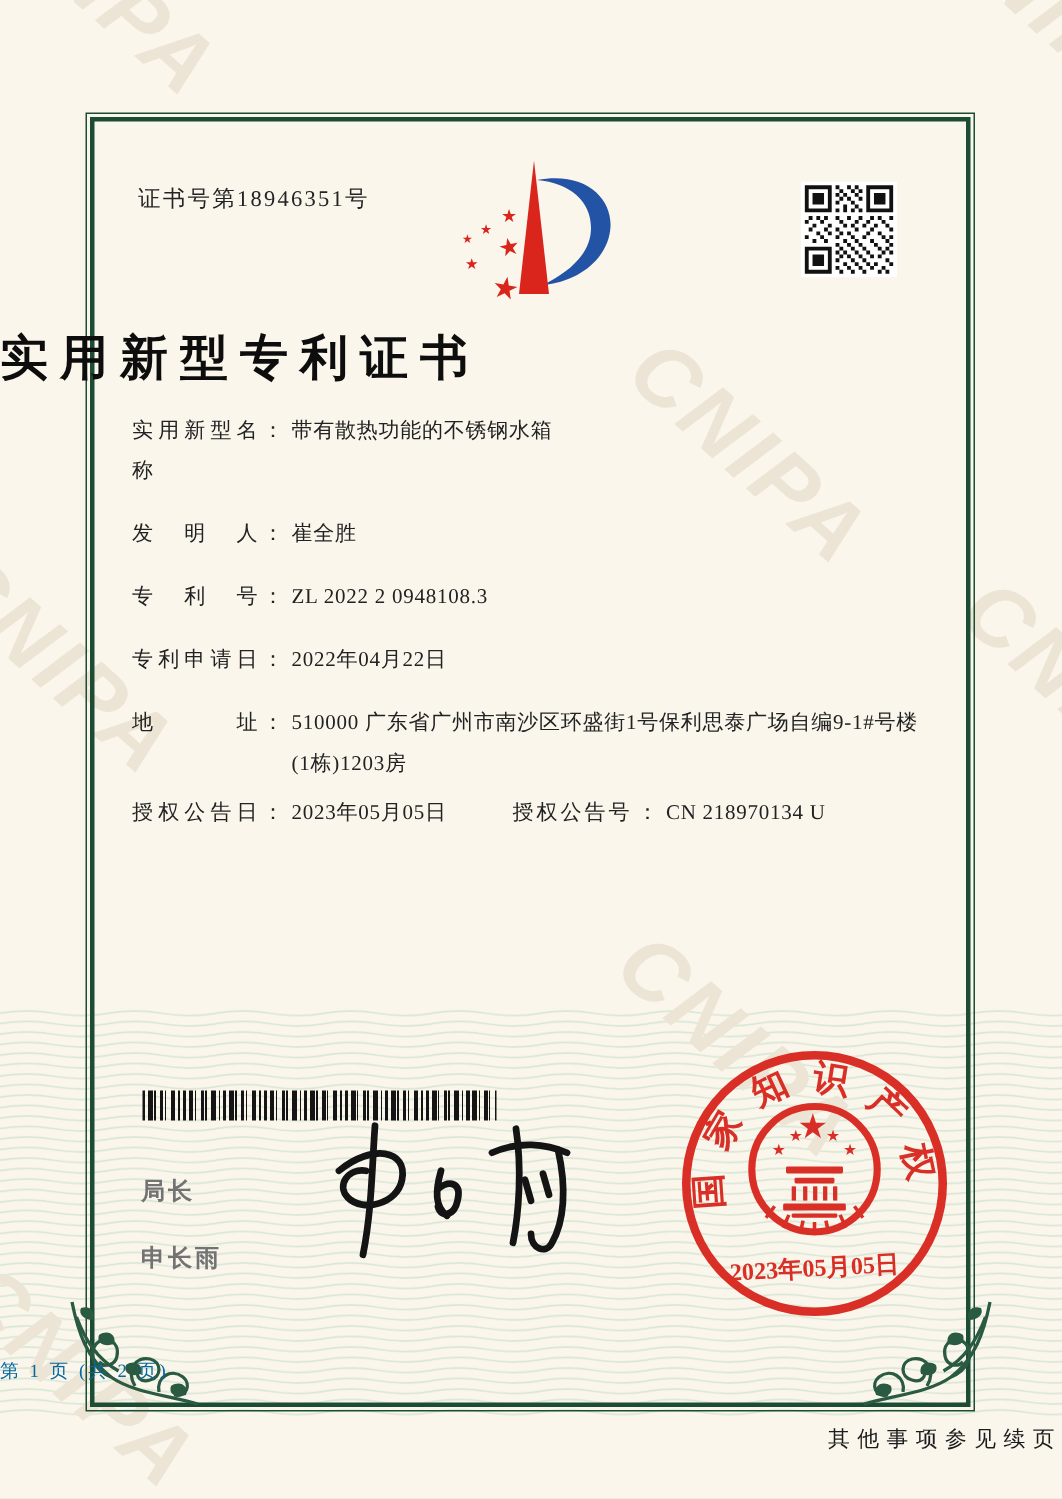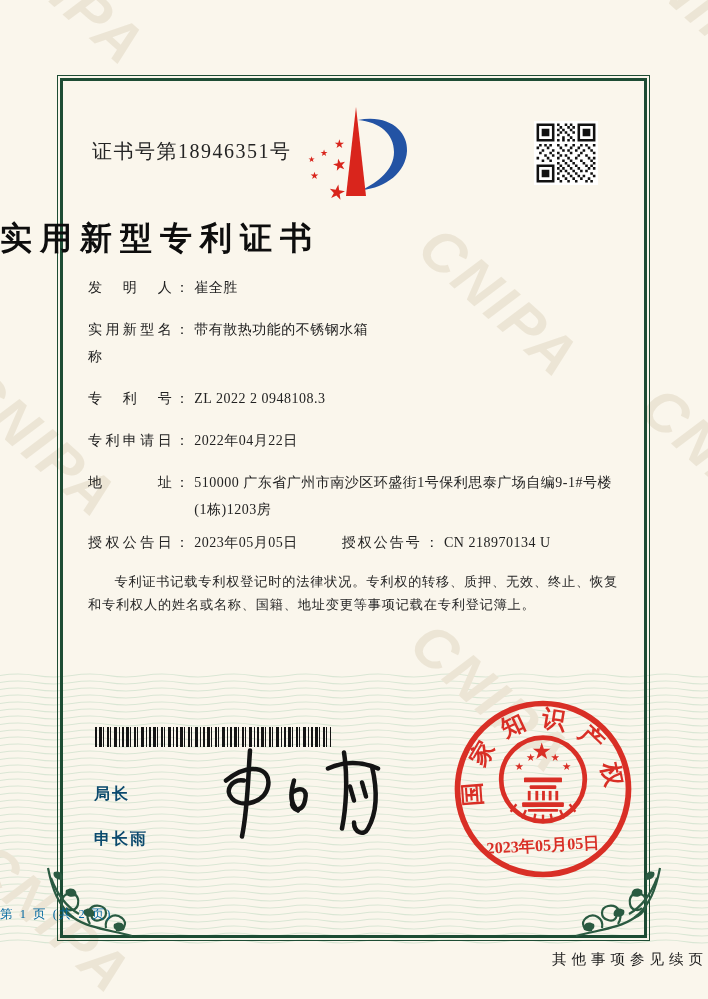--- a/index.html
+++ b/index.html
@@ -22,22 +22,22 @@
   .wm7{left:-44px; top:884px;}
   
   .frame{position:absolute; left:57px; top:75px; width:593px; height:866px;
     border:1.5px solid #1d4c34; z-index:2; box-sizing:border-box;}
   .frame-inner{position:absolute; left:2px; top:2px; right:2px; bottom:2px;
     border:3px solid #1d4c34;}
   .orn{position:absolute; z-index:3;}
   .orn-l{left:44px; top:866px;}
   .orn-r{left:574px; top:866px; transform:scaleX(-1);}
   
-  .cert-no{position:absolute; left:92px; top:138px; z-index:4;
-    font-size:20px; letter-spacing:1.5px; color:#242424;}
+  .cert-no{position:absolute; left:92px; top:123px; z-index:4;
+    font-size:15px; letter-spacing:1.5px; color:#242424;}
   .logo{position:absolute; left:298px; top:104px; z-index:4;}
   .qr{position:absolute; left:534px; top:121px; z-index:4;}
   .title{position:absolute; left:0; top:217px; width:100%; z-index:4;
     text-align:left; font-size:32px; font-weight:700; letter-spacing:8px; color:#0d0d0d;}
   
   .fields{position:absolute; left:88px; top:274px; width:545px; z-index:4; font-size:14px;}
   .row{margin-bottom:15px; line-height:27px; letter-spacing:.3px;}
   .label{display:inline-block; width:84px; text-align:justify; text-align-last:justify; vertical-align:top;}
   .colon{display:inline-block; margin:0 5px 0 3px; vertical-align:top;}
   .value{display:inline-block; vertical-align:top; letter-spacing:.5px;}
@@ -52,21 +52,21 @@
     background:repeating-linear-gradient(90deg,
       #141414 0 2px, rgba(0,0,0,0) 2px 4px,
       #141414 4px 7px, rgba(0,0,0,0) 7px 8px,
       #141414 8px 9px, rgba(0,0,0,0) 9px 12px,
       #141414 12px 14px, rgba(0,0,0,0) 14px 15px,
       #141414 15px 16px, rgba(0,0,0,0) 16px 19px,
       #141414 19px 22px, rgba(0,0,0,0) 22px 24px,
       #141414 24px 25px, rgba(0,0,0,0) 25px 27px);}
   .officer{position:absolute; left:94px; top:784px; z-index:4;
     font-family:Liberation Sans, sans-serif; font-weight:600;
-    font-size:16px; letter-spacing:2px; color:#0c4a6e;}
+    font-size:16px; letter-spacing:2px; color:#737373;}
   .officer .officer-name{margin-top:24px;}
   .signature{position:absolute; left:198px; top:740px; z-index:4;}
   .seal{position:absolute; left:448px; top:694px; z-index:5; opacity:.95;}
   
   .page-info{position:absolute; left:0; top:906px; width:100%; z-index:4;
     text-align:left; font-size:12.5px; letter-spacing:2px; color:#0369a1;}
   .footer-note{position:absolute; left:0; top:950px; width:100%; z-index:4;
     text-align:right; font-size:14.5px; letter-spacing:5px; color:#1c1c1c;}
 </style>
 </head>
@@ -146,42 +146,41 @@
     <path fill="#111" d="M1,1h7v7h-7z M17,1h7v7h-7z M1,17h7v7h-7z"></path>
     <path fill="#fff" d="M2,2h5v5h-5z M18,2h5v5h-5z M2,18h5v5h-5z"></path>
     <path fill="#111" d="M3,3h3v3h-3z M19,3h3v3h-3z M3,19h3v3h-3z"></path>
     <path fill="#111" d="M9,1h1v1h-1z M12,1h1v1h-1z M14,1h1v1h-1z M10,2h1v1h-1z M13,2h1v1h-1z M15,2h1v1h-1z M9,3h1v1h-1z M11,3h1v1h-1z M14,3h1v1h-1z M10,4h1v1h-1z M12,4h1v1h-1z M15,4h1v1h-1z M9,5h1v1h-1z M13,5h1v1h-1z M11,6h1v1h-1z M14,6h1v1h-1z M9,7h1v1h-1z M11,7h1v1h-1z M13,7h1v1h-1z M15,7h1v1h-1z M2,9h1v1h-1z M4,9h1v1h-1z M6,9h1v1h-1z M9,9h1v1h-1z M12,9h1v1h-1z M15,9h1v1h-1z M18,9h1v1h-1z M20,9h1v1h-1z M23,9h1v1h-1z M1,10h1v1h-1z M5,10h1v1h-1z M10,10h1v1h-1z M14,10h1v1h-1z M17,10h1v1h-1z M21,10h1v1h-1z M3,11h1v1h-1z M7,11h1v1h-1z M11,11h1v1h-1z M13,11h1v1h-1z M16,11h1v1h-1z M19,11h1v1h-1z M22,11h1v1h-1z M2,12h1v1h-1z M6,12h1v1h-1z M9,12h1v1h-1z M14,12h1v1h-1z M18,12h1v1h-1z M23,12h1v1h-1z M4,13h1v1h-1z M7,13h1v1h-1z M10,13h1v1h-1z M12,13h1v1h-1z M17,13h1v1h-1z M20,13h1v1h-1z M1,14h1v1h-1z M5,14h1v1h-1z M9,14h1v1h-1z M13,14h1v1h-1z M16,14h1v1h-1z M21,14h1v1h-1z M23,14h1v1h-1z M3,15h1v1h-1z M6,15h1v1h-1z M11,15h1v1h-1z M14,15h1v1h-1z M18,15h1v1h-1z M22,15h1v1h-1z M9,16h1v1h-1z M12,16h1v1h-1z M15,16h1v1h-1z M19,16h1v1h-1z M23,16h1v1h-1z M10,17h1v1h-1z M13,17h1v1h-1z M16,17h1v1h-1z M20,17h1v1h-1z M22,17h1v1h-1z M9,18h1v1h-1z M11,18h1v1h-1z M14,18h1v1h-1z M17,18h1v1h-1z M21,18h1v1h-1z M23,18h1v1h-1z M10,19h1v1h-1z M12,19h1v1h-1z M15,19h1v1h-1z M18,19h1v1h-1z M20,19h1v1h-1z M9,20h1v1h-1z M13,20h1v1h-1z M16,20h1v1h-1z M22,20h1v1h-1z M11,21h1v1h-1z M14,21h1v1h-1z M17,21h1v1h-1z M19,21h1v1h-1z M23,21h1v1h-1z M9,22h1v1h-1z M12,22h1v1h-1z M15,22h1v1h-1z M18,22h1v1h-1z M21,22h1v1h-1z M10,23h1v1h-1z M13,23h1v1h-1z M16,23h1v1h-1z M20,23h1v1h-1z M22,23h1v1h-1z"></path>
   </svg>
 
   <div class="title">实用新型专利证书</div>
 
   <div class="fields">
     <div class="row">
+      <span class="label">实用新型名称</span><span class="colon">：</span><span class="value">带有散热功能的不锈钢水箱</span>
+    </div>
+    <div class="row">
       <span class="label">发明人</span><span class="colon">：</span><span class="value">崔全胜</span>
-    </div>
-    <div class="row">
-      <span class="label">实用新型名称</span><span class="colon">：</span><span class="value">带有散热功能的不锈钢水箱</span>
     </div>
     <div class="row">
       <span class="label">专利号</span><span class="colon">：</span><span class="value">ZL 2022 2 0948108.3</span>
     </div>
     <div class="row">
       <span class="label">专利申请日</span><span class="colon">：</span><span class="value">2022年04月22日</span>
     </div>
     <div class="row" style="margin-bottom:6px;">
       <span class="label">地址</span><span class="colon">：</span><span class="value value-addr">510000 广东省广州市南沙区环盛街1号保利思泰广场自编9-1#号楼(1栋)1203房</span>
     </div>
     <div class="row">
       <span class="label">授权公告日</span><span class="colon">：</span><span class="value">2023年05月05日</span>
       <span class="label label2">授权公告号</span><span class="colon">：</span><span class="value">CN 218970134 U</span>
     </div>
   </div>
 
   <div class="paras">
-    <p>专利证书记载专利权登记时的法律状况。专利权的转移、质押、无效、终止、恢复和专利权人的姓名或名称、国籍、地址变更等事项记载在专利登记簿上。</p>
   </div>
 
   <div class="barcode"></div>
 
   <div class="officer">
     <div class="officer-title">局长</div>
     <div class="officer-name">申长雨</div>
   </div>
 
   <svg class="signature" width="210" height="105" viewBox="0 0 210 100">

